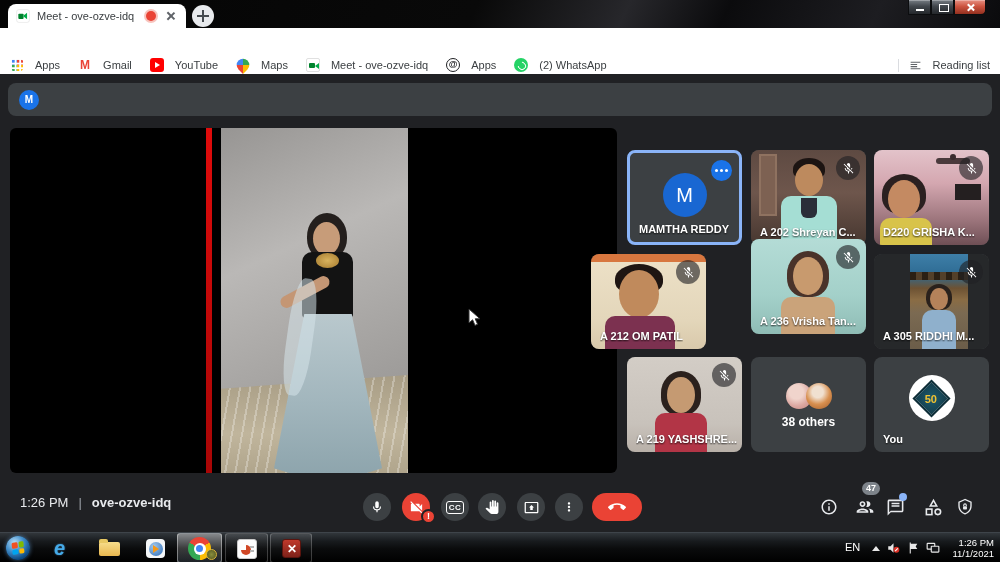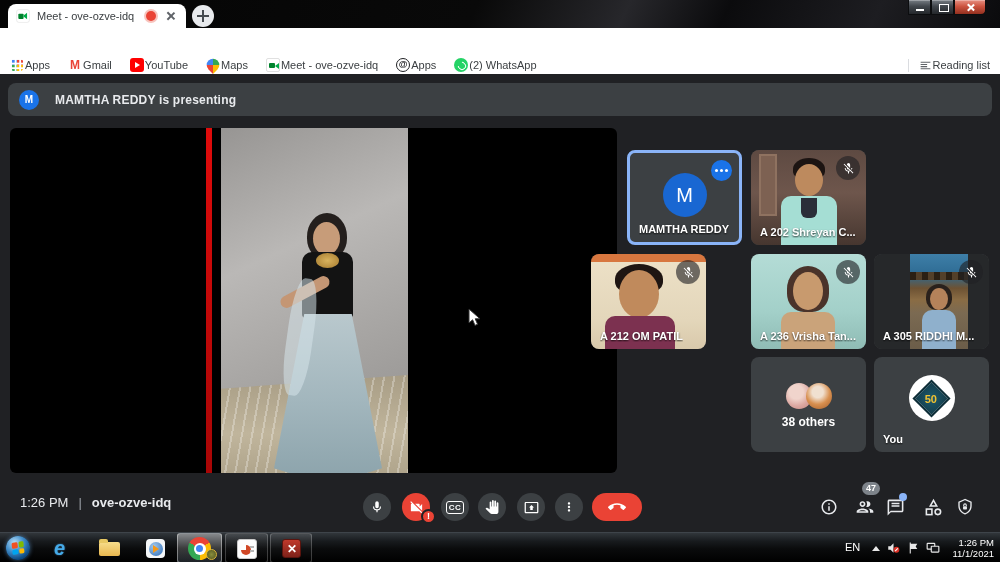--- a/index.html
+++ b/index.html
@@ -41,21 +41,21 @@
   .ic-teal:before{ content:""; position:absolute; left:4px; top:4px; width:8px; height:8px; border-radius:50%; background:#e6f5f3; }
   .ic-teal:after{ content:""; position:absolute; right:1px; top:2px; width:5px; height:5px; border-radius:50%; background:#d93025; }
   .ic-phones { border-radius:50%; background:linear-gradient(180deg,#f6a609 54%,#4285f4 54%); position:relative; }
   .ic-phones:before{ content:""; position:absolute; left:5px; top:6px; width:6px; height:6px; border-radius:50%; background:#fde293; }
   .ic-avatar { width:13px; height:13px; margin:1px; transform:rotate(45deg); background:#5d6130; border:1.5px solid #d8b43c; }
   .menu-dots { position:absolute; top:34px; width:16px; height:16px; }
   .menu-dots i { position:absolute; left:7px; width:3px; height:3px; border-radius:50%; background:#5f6368; }
 
   .bookmarks { position:absolute; left:0; top:56px; width:1000px; height:18px; background:#fff; display:flex; align-items:center; padding:0 10px; }
   .bm { display:flex; align-items:center; margin-right:18px; }
-  .bm-label { font-size:11px; color:#3c4043; margin-left:1px; white-space:nowrap; }
+  .bm-label { font-size:11px; color:#3c4043; margin-left:11px; white-space:nowrap; }
   .bm-ic { width:14px; height:14px; position:relative; flex:0 0 auto; }
   .apps-grid { width:12px; height:12px; margin:1px;
     background:
       radial-gradient(circle 1.6px, #ea4335 99%, transparent) 0 0/4px 4px,
       radial-gradient(circle 1.6px, #4285f4 99%, transparent) 0 0/4px 4px 4px 0,
       radial-gradient(circle 1.6px, #34a853 99%, transparent); border-radius:2px;
     background:conic-gradient(#ea4335 0 25%, #fbbc04 0 50%, #34a853 0 75%, #4285f4 0); 
     -webkit-mask:radial-gradient(circle 1.7px, #000 98%, transparent) 0 0/ 4.6px 4.6px; }
   .gmail-m { color:#ea4335; font-weight:bold; font-size:12px; line-height:14px; text-align:center; }
   .yt { background:#f00; border-radius:3px; }
@@ -297,21 +297,20 @@
           <path fill="#5f6368" d="M3 5h18v2H3zm0 4h12v2H3zm0 4h12v2H3zm0 4h18v2H3z"></path>
         </svg>
       <span class="bm-label">Reading list</span>
     </div>
   </div>
 
   <div class="page">
 
     <div class="banner">
       <div class="banner-avatar">M</div>
-      <div class="banner-text">MAMTHA REDDY is presenting</div>
     </div>
 
     <div class="mainvideo">
       <div class="red-strip"></div>
       <div class="mv-video">
         <div class="mv-floor"></div>
         <div class="girl">
           <div class="g-hair"></div>
           <div class="g-face"></div>
           <div class="g-top"></div>
@@ -345,36 +344,51 @@
         <div class="p-body" style="left:50px;top:48px;width:16px;height:20px;background:#2a2e38;border-radius:0 0 6px 6px"></div>
       </div>
       <div class="mute-badge">
           <svg width="13" height="13" viewBox="0 0 24 24">
             <path fill="#fff" d="M19 11h-1.7c0 .74-.16 1.43-.43 2.05l1.23 1.23c.56-.98.9-2.09.9-3.28zm-4.02.17c0-.06.02-.11.02-.17V5a3 3 0 0 0-6 0v.18l5.98 5.99zM4.27 3L3 4.27l6.01 6.01V11a3 3 0 0 0 3 3c.23 0 .44-.03.65-.08l1.66 1.66c-.71.33-1.5.52-2.31.52-2.76 0-5.3-2.1-5.3-5.1H5c0 3.41 2.72 6.23 6 6.72V21h2v-3.28c.91-.13 1.77-.45 2.54-.9L19.73 21 21 19.73 4.27 3z"></path>
           </svg>
         </div>
       <div class="tile-name">A 202 Shreyan C...</div>
     </div>
 
+    <div class="tile" style="left:874px;top:76px">
+      <div class="photo ph3">
+        <div class="fan"></div>
+          <div class="tv"></div>
+        <div class="p-hairband" style="left:8px;top:24px;width:44px;height:40px;background:#2b2020"></div>
+        <div class="p-head" style="left:14px;top:30px;width:32px;height:38px;background:#c48a62"></div>
+        <div class="p-body" style="left:6px;top:68px;width:52px;height:27px;background:#d8c34a"></div>
+      </div>
+      <div class="mute-badge">
+          <svg width="13" height="13" viewBox="0 0 24 24">
+            <path fill="#fff" d="M19 11h-1.7c0 .74-.16 1.43-.43 2.05l1.23 1.23c.56-.98.9-2.09.9-3.28zm-4.02.17c0-.06.02-.11.02-.17V5a3 3 0 0 0-6 0v.18l5.98 5.99zM4.27 3L3 4.27l6.01 6.01V11a3 3 0 0 0 3 3c.23 0 .44-.03.65-.08l1.66 1.66c-.71.33-1.5.52-2.31.52-2.76 0-5.3-2.1-5.3-5.1H5c0 3.41 2.72 6.23 6 6.72V21h2v-3.28c.91-.13 1.77-.45 2.54-.9L19.73 21 21 19.73 4.27 3z"></path>
+          </svg>
+        </div>
+      <div class="tile-name">D220 GRISHA K...</div>
+    </div>
 
     <div class="tile" style="left:591px;top:180px">
       <div class="photo ph4">
         <div class="p-hairband" style="left:24px;top:10px;width:48px;height:30px;background:#1e1512"></div>
         <div class="p-head" style="left:28px;top:16px;width:40px;height:48px;background:#c08a5c"></div>
         <div class="p-body" style="left:14px;top:62px;width:70px;height:33px;background:#7c3150"></div>
       </div>
       <div class="mute-badge">
           <svg width="13" height="13" viewBox="0 0 24 24">
             <path fill="#fff" d="M19 11h-1.7c0 .74-.16 1.43-.43 2.05l1.23 1.23c.56-.98.9-2.09.9-3.28zm-4.02.17c0-.06.02-.11.02-.17V5a3 3 0 0 0-6 0v.18l5.98 5.99zM4.27 3L3 4.27l6.01 6.01V11a3 3 0 0 0 3 3c.23 0 .44-.03.65-.08l1.66 1.66c-.71.33-1.5.52-2.31.52-2.76 0-5.3-2.1-5.3-5.1H5c0 3.41 2.72 6.23 6 6.72V21h2v-3.28c.91-.13 1.77-.45 2.54-.9L19.73 21 21 19.73 4.27 3z"></path>
           </svg>
         </div>
       <div class="tile-name">A 212 OM PATIL</div>
     </div>
 
-    <div class="tile" style="left:751px;top:180px">
+    <div class="tile" style="left:751px;top:165px">
       <div class="photo ph5">
         <div class="p-hairband" style="left:36px;top:12px;width:42px;height:46px;background:#4a332a"></div>
         <div class="p-head" style="left:42px;top:18px;width:30px;height:38px;background:#c89a6e"></div>
         <div class="p-body" style="left:30px;top:58px;width:54px;height:37px;background:#caa37a"></div>
       </div>
       <div class="mute-badge">
           <svg width="13" height="13" viewBox="0 0 24 24">
             <path fill="#fff" d="M19 11h-1.7c0 .74-.16 1.43-.43 2.05l1.23 1.23c.56-.98.9-2.09.9-3.28zm-4.02.17c0-.06.02-.11.02-.17V5a3 3 0 0 0-6 0v.18l5.98 5.99zM4.27 3L3 4.27l6.01 6.01V11a3 3 0 0 0 3 3c.23 0 .44-.03.65-.08l1.66 1.66c-.71.33-1.5.52-2.31.52-2.76 0-5.3-2.1-5.3-5.1H5c0 3.41 2.72 6.23 6 6.72V21h2v-3.28c.91-.13 1.77-.45 2.54-.9L19.73 21 21 19.73 4.27 3z"></path>
           </svg>
         </div>
@@ -390,20 +404,33 @@
         <div class="p-body" style="left:48px;top:56px;width:34px;height:39px;background:#8fb0cc"></div>
       </div>
       <div class="mute-badge">
           <svg width="13" height="13" viewBox="0 0 24 24">
             <path fill="#fff" d="M19 11h-1.7c0 .74-.16 1.43-.43 2.05l1.23 1.23c.56-.98.9-2.09.9-3.28zm-4.02.17c0-.06.02-.11.02-.17V5a3 3 0 0 0-6 0v.18l5.98 5.99zM4.27 3L3 4.27l6.01 6.01V11a3 3 0 0 0 3 3c.23 0 .44-.03.65-.08l1.66 1.66c-.71.33-1.5.52-2.31.52-2.76 0-5.3-2.1-5.3-5.1H5c0 3.41 2.72 6.23 6 6.72V21h2v-3.28c.91-.13 1.77-.45 2.54-.9L19.73 21 21 19.73 4.27 3z"></path>
           </svg>
         </div>
       <div class="tile-name">A 305 RIDDHI M...</div>
     </div>
 
+    <div class="tile" style="left:627px;top:283px">
+      <div class="photo ph7">
+        <div class="p-hairband" style="left:34px;top:14px;width:40px;height:44px;background:#2b211d"></div>
+        <div class="p-head" style="left:40px;top:20px;width:28px;height:36px;background:#c59a72"></div>
+        <div class="p-body" style="left:28px;top:56px;width:52px;height:39px;background:#b23546"></div>
+      </div>
+      <div class="mute-badge">
+          <svg width="13" height="13" viewBox="0 0 24 24">
+            <path fill="#fff" d="M19 11h-1.7c0 .74-.16 1.43-.43 2.05l1.23 1.23c.56-.98.9-2.09.9-3.28zm-4.02.17c0-.06.02-.11.02-.17V5a3 3 0 0 0-6 0v.18l5.98 5.99zM4.27 3L3 4.27l6.01 6.01V11a3 3 0 0 0 3 3c.23 0 .44-.03.65-.08l1.66 1.66c-.71.33-1.5.52-2.31.52-2.76 0-5.3-2.1-5.3-5.1H5c0 3.41 2.72 6.23 6 6.72V21h2v-3.28c.91-.13 1.77-.45 2.54-.9L19.73 21 21 19.73 4.27 3z"></path>
+          </svg>
+        </div>
+      <div class="tile-name">A 219 YASHSHRE...</div>
+    </div>
 
     <div class="tile" style="left:751px;top:283px">
       <div class="others-avatars">
         <div class="oa oa1"></div>
           <div class="oa oa2"></div>
       </div>
       <div class="others-label">38 others</div>
     </div>
 
     <div class="tile" style="left:874px;top:283px">

